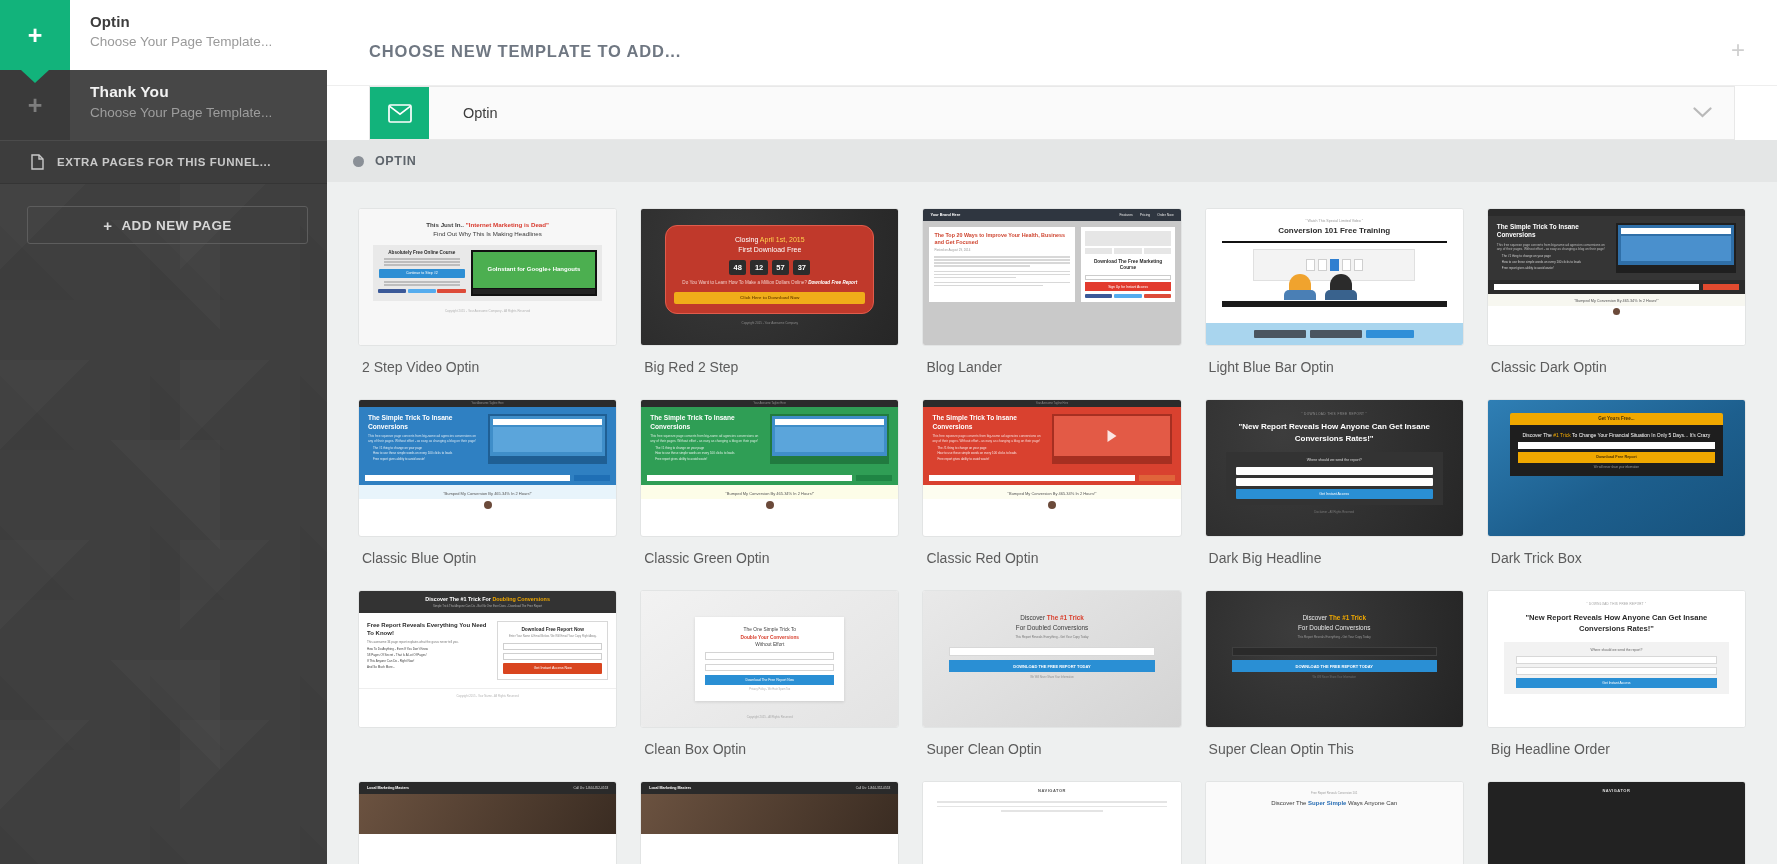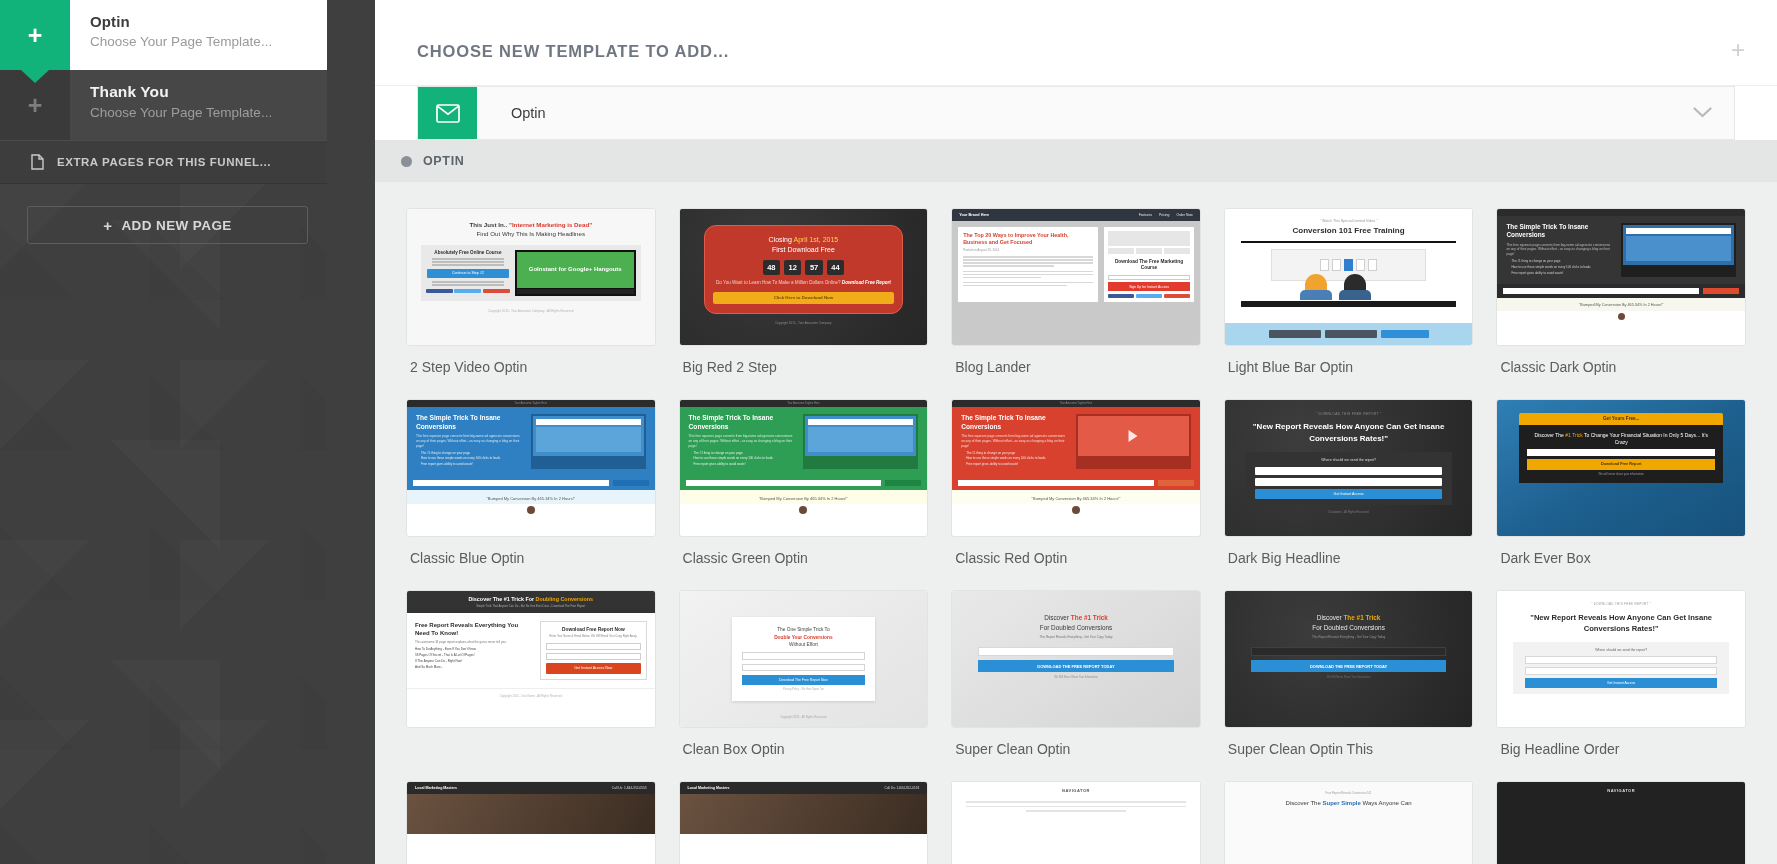--- a/index.html
+++ b/index.html
@@ -62,21 +62,21 @@
   .add-new-page {
     margin: 22px 19px 0 27px;
     height: 38px; border: 1px solid #5d5d5d; border-radius: 3px;
     display:flex; align-items:center; justify-content:center; gap: 9px;
     color: #d8d8d8; font-size: 13.5px; font-weight: 700; letter-spacing: .4px;
     cursor: pointer;
   }
   .add-new-page .plus { font-size: 15px; font-weight: 700; }
 
   
-  .main { flex: 1; height: 864px; background: #ffffff; position: relative; overflow: hidden; margin-left: 48px; }
+  .main { flex: 1; height: 864px; background: #ffffff; position: relative; overflow: hidden; }
   .main-head { height: 86px; position: relative; border-bottom: 1px solid #eeeeee; }
   .main-title {
     position:absolute; left: 42px; top: 42px;
     font-size: 16.5px; font-weight: 700; color: #6f7782; letter-spacing: .85px;
   }
   .head-plus {
     position:absolute; right: 32px; top: 38px;
     color: #cfcfcf; font-size: 24px; font-weight: 400; line-height: 1; cursor:pointer;
   }
 
@@ -439,21 +439,21 @@
 
         <div class="tpl">
           <div class="tpl-thumb">
             <div class="mini m-bigred">
               <div class="card">
                 <div class="t1"><span>Closing </span><span class="y">April 1st, 2015</span><br><span>First Download Free</span></div>
                 <div class="timer">
                   <span>48</span>
                   <span>12</span>
                   <span>57</span>
-                  <span>44</span>
+                  <span>37</span>
                 </div>
                 <div class="t2"><span>Do You Want to Learn How To Make a Million Dollars Online? </span><i>Download Free Report</i></div>
                 <div class="cta">Click Here to Download Now</div>
               </div>
               <div class="cp">Copyright 2015 - Your Awesome Company</div>
             </div>
           </div>
           <div class="tpl-name">Big Red 2 Step</div>
         </div>
 
@@ -663,21 +663,21 @@
             <div class="mini m-dob">
               <div class="ribbon">Get Yours Free...</div>
               <div class="card">
                 <h><span>Discover The </span><i>#1 Trick</i><span> To Change Your Financial Situation In Only 5 Days... It's Crazy</span></h>
                 <div class="inp"></div>
                 <div class="btn">Download Free Report</div>
                 <div class="sub">We will never share your information</div>
               </div>
             </div>
           </div>
-          <div class="tpl-name">Dark Ever Box</div>
+          <div class="tpl-name">Dark Trick Box</div>
         </div>
 
         <div class="tpl">
           <div class="tpl-thumb">
             <div class="mini m-s2c">
               <div class="top">
                 <h><span>Discover The #1 Trick For </span><i>Doubling Conversions</i></h>
                 <p>Simple Trick That Anyone Can Do - But No One Ever Does - Download The Free Report</p>
               </div>
               <div class="body">

